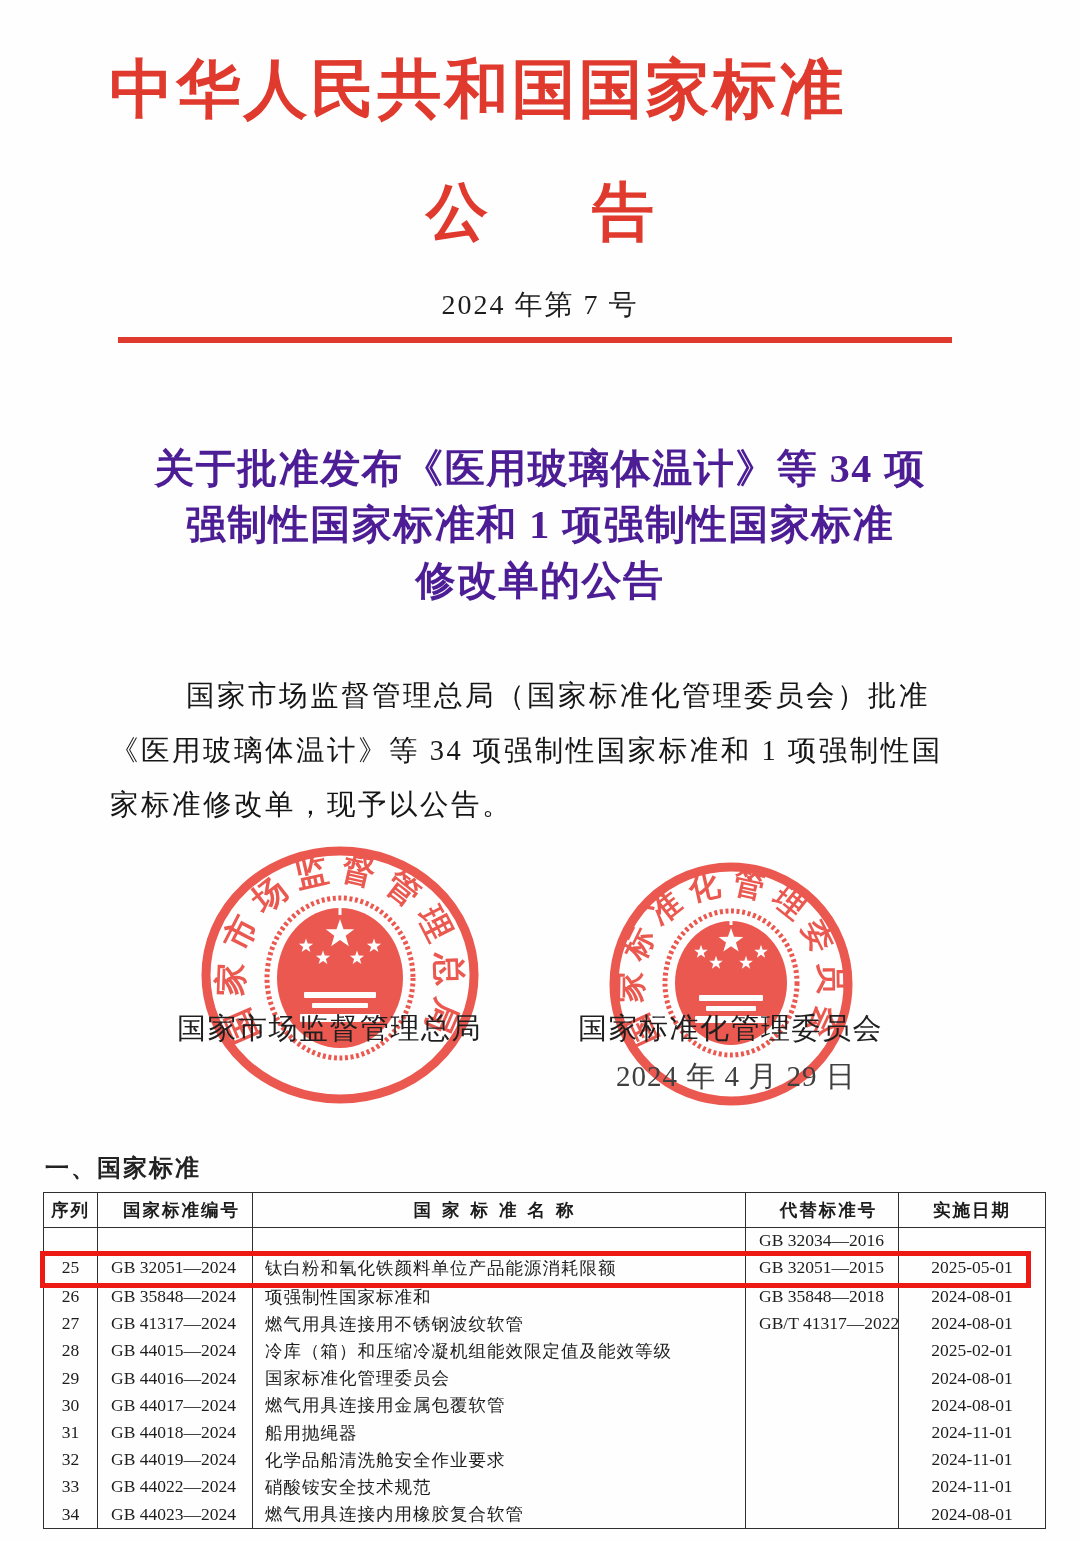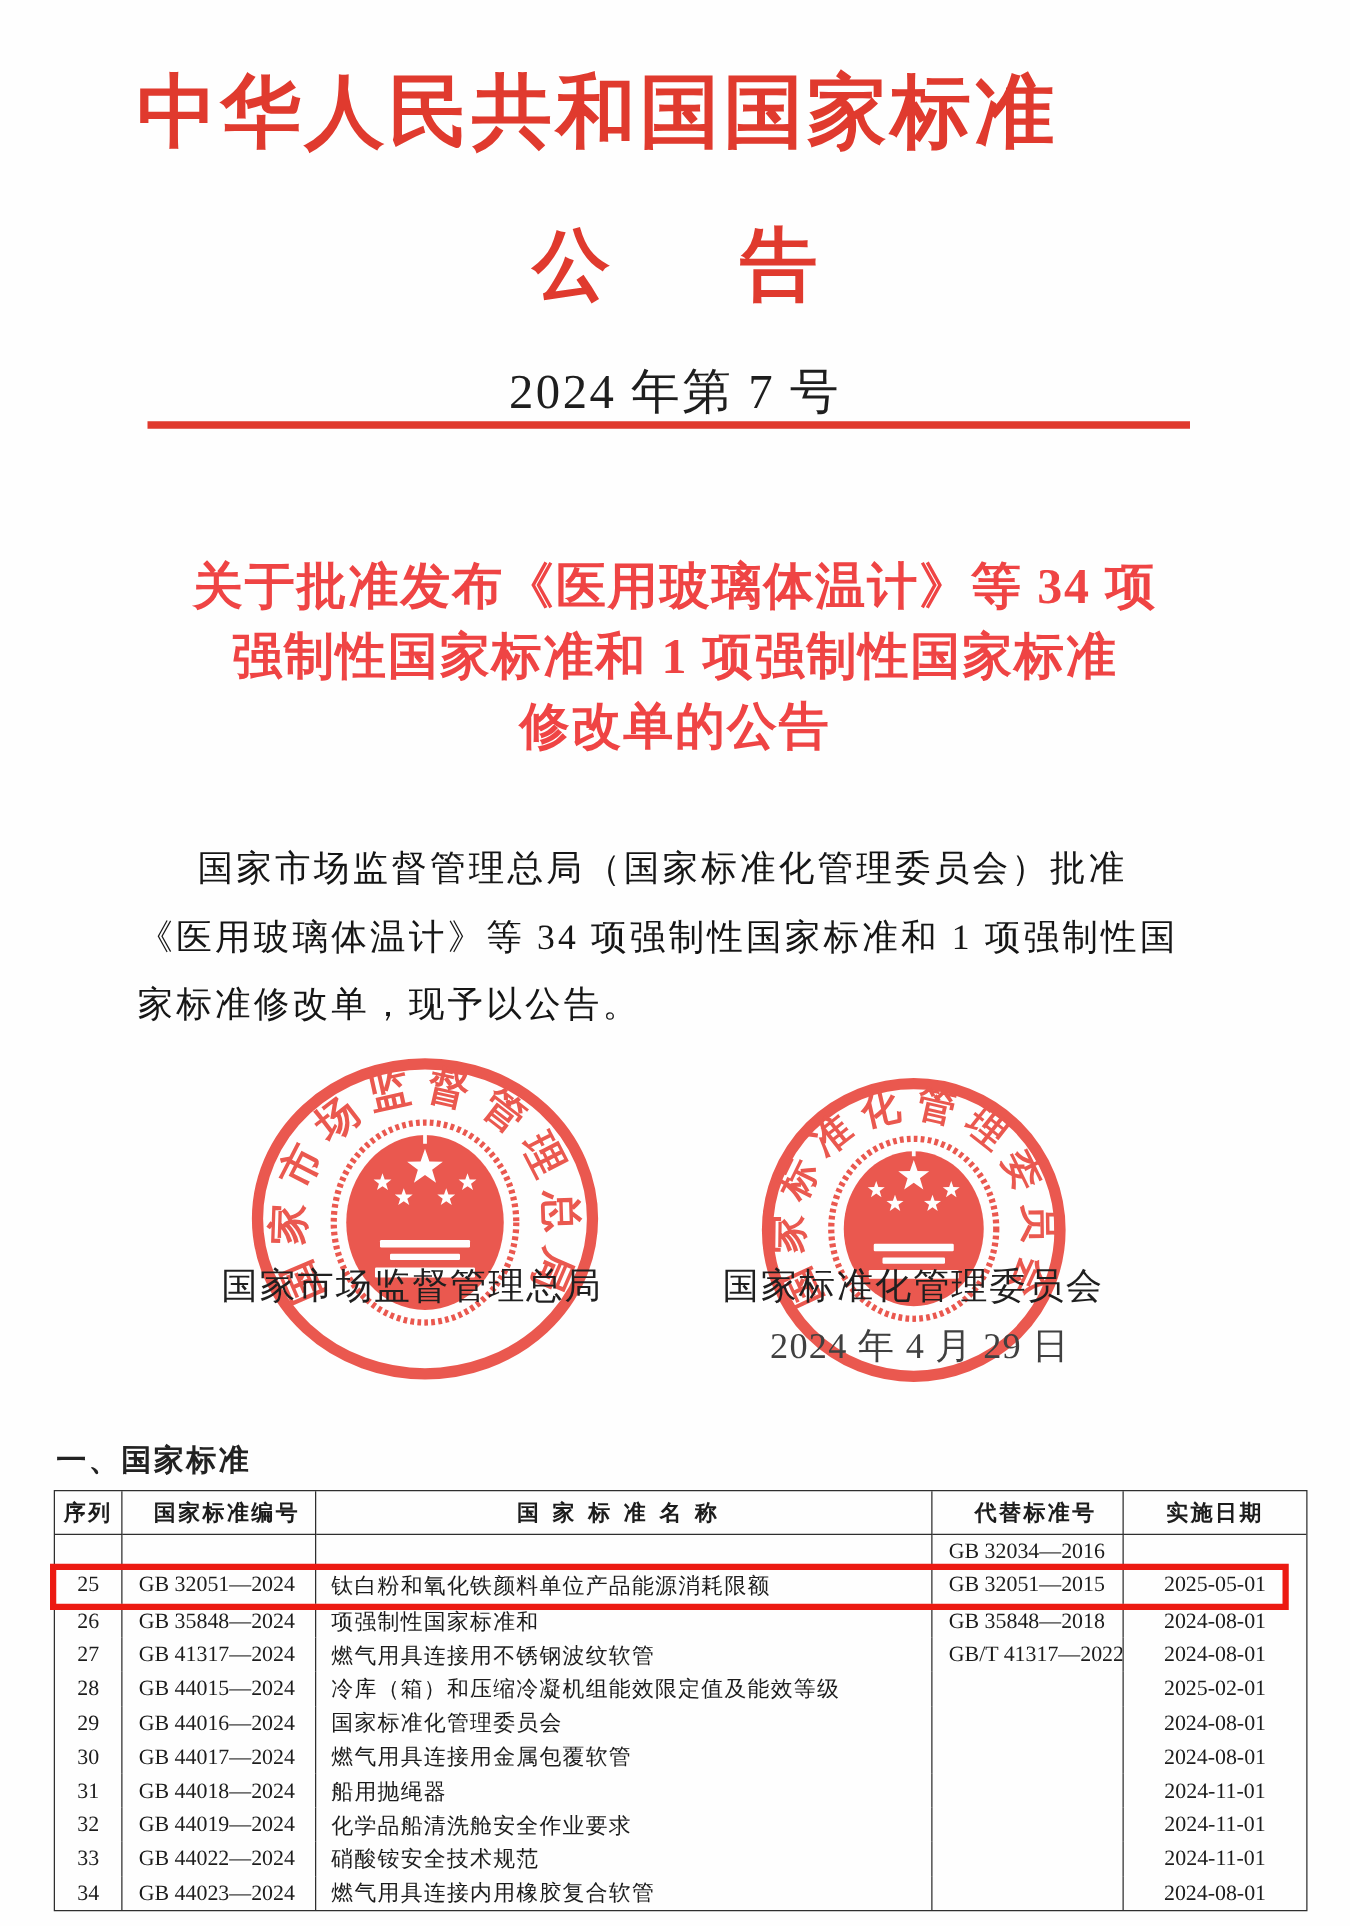--- a/index.html
+++ b/index.html
@@ -16,39 +16,39 @@
     font-size:64px; font-weight:700; letter-spacing:3px;
     color:#e03a2e;
   }
   .announcement{
     top:170px; left:0; width:1080px;
     display:flex; justify-content:center; gap:104px;
     font-size:62px; font-weight:700; color:#e03a2e;
   }
   .issue-no{
     top:286px; left:0; width:1080px; text-align:center;
-    font-size:39px; letter-spacing:2px; color:#1e1e1e;
+    font-size:28px; letter-spacing:2px; color:#1e1e1e;
   }
   .red-rule{
     top:337px; left:118px; width:834px; height:6px;
     background:#e03a2e;
   }
   
   .notice-heading{
     top:441px; left:0; width:1080px; text-align:center;
-    font-size:40px; font-weight:700; color:#ef4444;
+    font-size:40px; font-weight:700; color:#4c1d95;
     line-height:56px; letter-spacing:1.5px;
   }
   
   .body-par{
     top:669px; left:110px; width:848px;
     font-size:28.5px; line-height:54.5px; letter-spacing:2.5px;
     color:#161616;
   }
-  .body-par .indent{padding-left:48px;}
+  .body-par .indent{padding-left:48px;text-align:center;}
   
   .seal{opacity:.93;}
   .seal-caption{
     top:1009px; font-size:29px; letter-spacing:1.5px; color:#1f1f1f; z-index:4;
     white-space:nowrap;
   }
   .seal-caption-left{left:177px;}
   .seal-caption-right{left:578px;}
   .seal-date{
     top:1057px; left:616px; font-size:29px; letter-spacing:1px;

